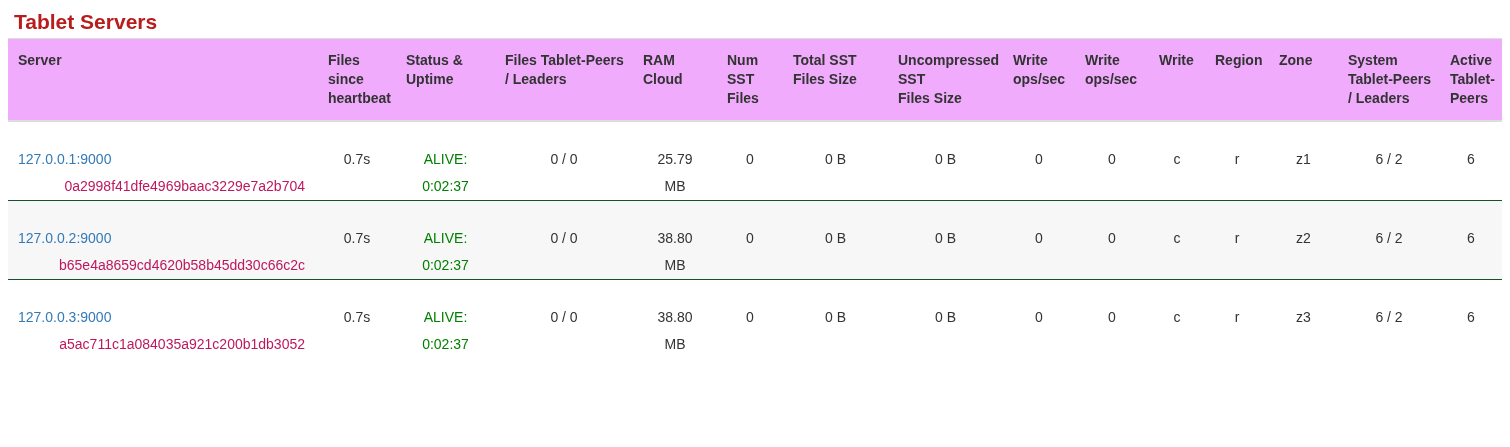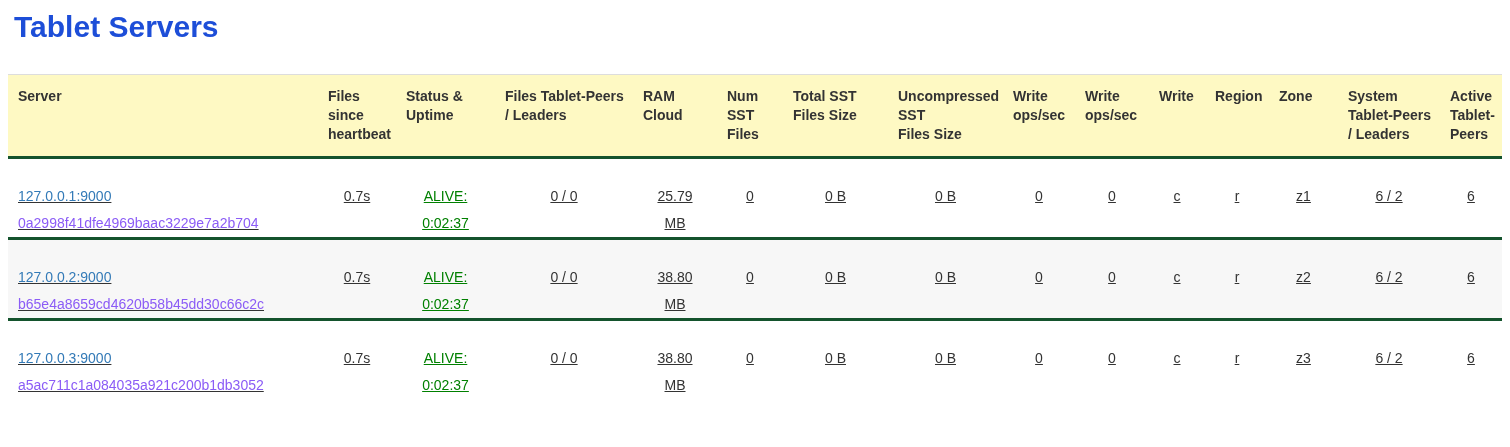--- a/index.html
+++ b/index.html
@@ -3,63 +3,62 @@
 <meta charset="utf-8">
 <style>
   * { box-sizing: border-box; }
   html, body {
     margin: 0; padding: 0; background: #fff;
     font-family: "Liberation Sans", sans-serif;
     color: #333;
   }
   .page { padding: 4px 8px 0 8px; width: 1510px; max-width: 1510px; }
   h1.page-title {
-    font-size: 30px; font-weight: bold; color: #1d4ed8;
-    margin: 6px 0 30px 6px; letter-spacing: 0;
+    font-size: 21px; font-weight: bold; color: #b91c1c;
+    margin: 6px 0 4px 6px; letter-spacing: 0;
   }
   h2.cluster-heading {
     font-size: 24px; font-weight: bold;
     color: var(--heading-color, #202951);
     margin: 0 0 11px 2px;
   }
   table.tservers {
     width: 1494px; table-layout: fixed;
     border-collapse: collapse;
     border-top: 1px solid #ddd;
     font-size: 14px;
   }
   col.c1 { width: 310px; } col.c2 { width: 78px;  } col.c3 { width: 99px;  }
   col.c4 { width: 138px; } col.c5 { width: 84px;  } col.c6 { width: 66px;  }
   col.c7 { width: 105px; } col.c8 { width: 115px; } col.c9 { width: 72px;  }
   col.c10 { width: 74px; } col.c11 { width: 56px; } col.c12 { width: 64px; }
   col.c13 { width: 69px; } col.c14 { width: 102px; } col.c15 { width: 62px; }
   thead th {
-    background: #fef9c3;
+    background: #f0abfc;
     text-align: left; vertical-align: top;
     font-weight: bold; color: #333;
     padding: 12px 4px 12px 10px;
     line-height: 19px;
     border-bottom: 2px solid #ddd;
     white-space: pre-line;
   }
   tbody td {
     vertical-align: top; text-align: center;
     padding: 24px 13px 0 13px;
     line-height: 27px;
-    border-top: 3px solid #14532d;
+    border-top: 1px solid #14532d;
     background-clip: padding-box;
-    text-decoration: underline;
   }
   tbody tr:nth-child(even) { background: #f7f7f7; }
   tbody td.cell-server { text-align: left; padding-left: 10px; }
   a.server-link {
     color: var(--link-color, #337ab7);
     text-decoration: none; cursor: pointer;
   }
-  .server-uuid { color: #8b5cf6; }
+  .server-uuid { color: #be185d; text-align: right; }
   .status-alive { color: var(--alive-color, #008000); margin-top: 36px; }
 </style>
 </head>
 <body>
 
 <div class="page">
   <h1 class="page-title">Tablet Servers</h1>
 
   <table class="tservers">
     <colgroup>

